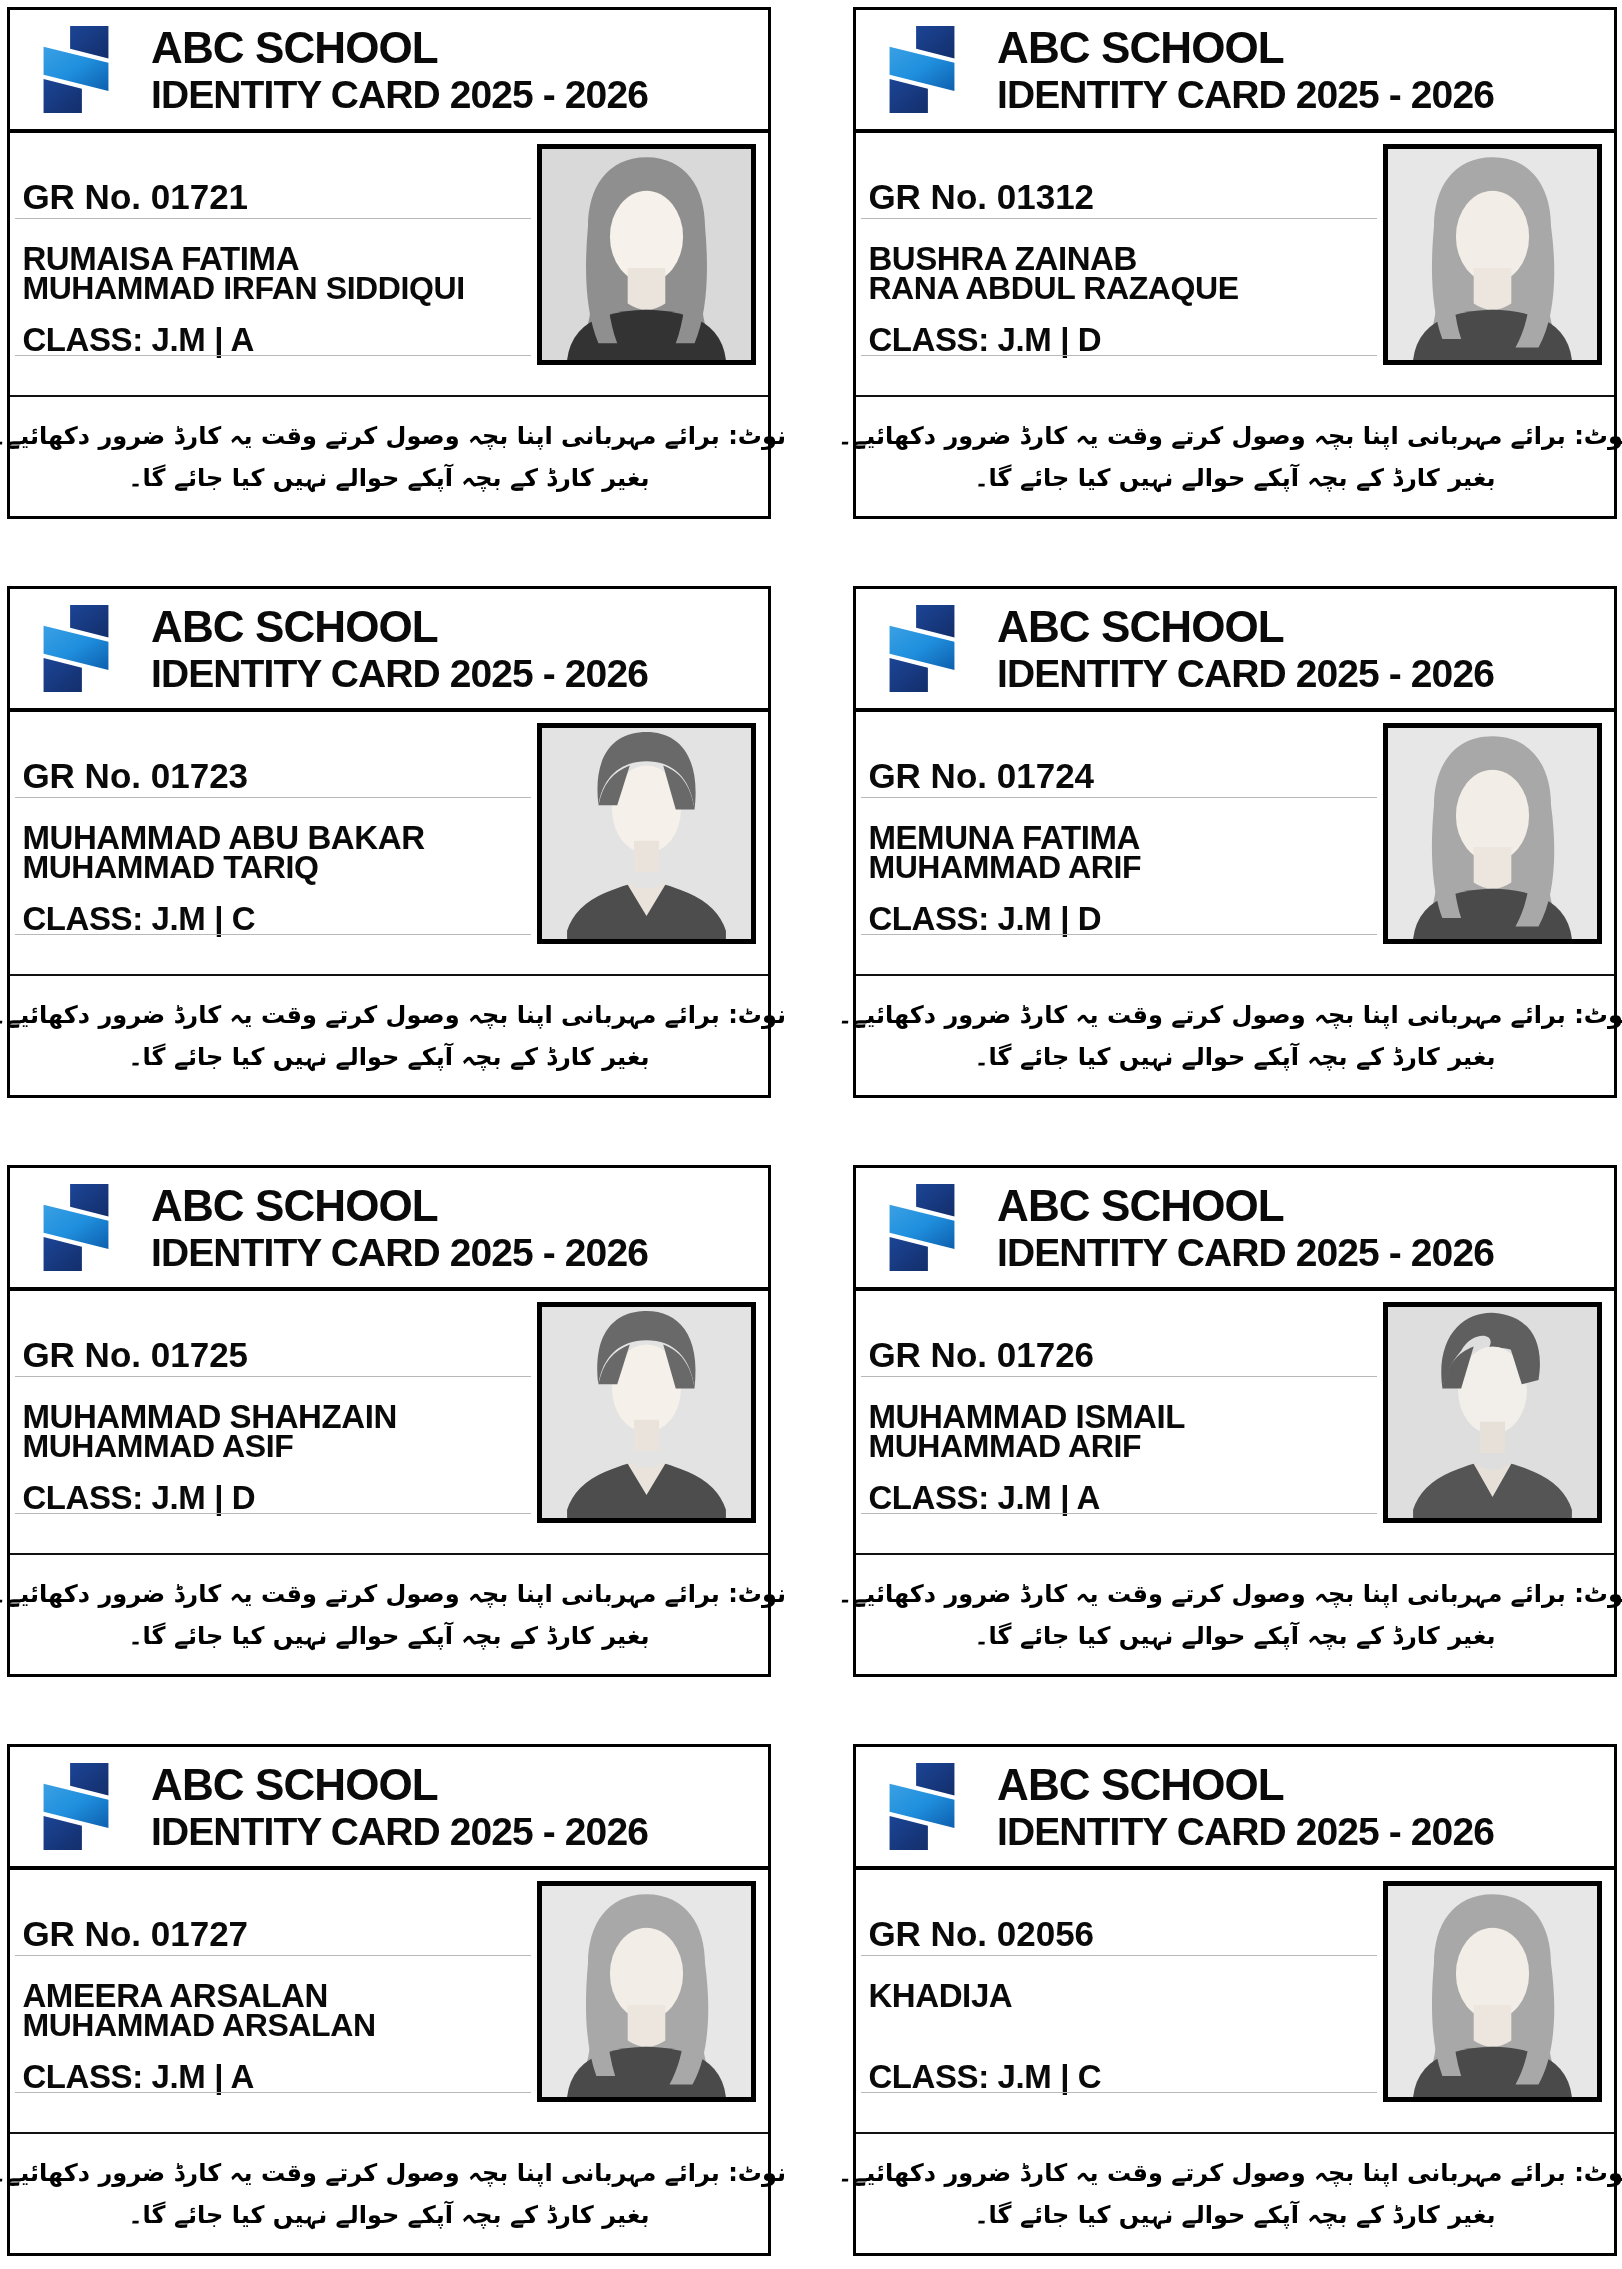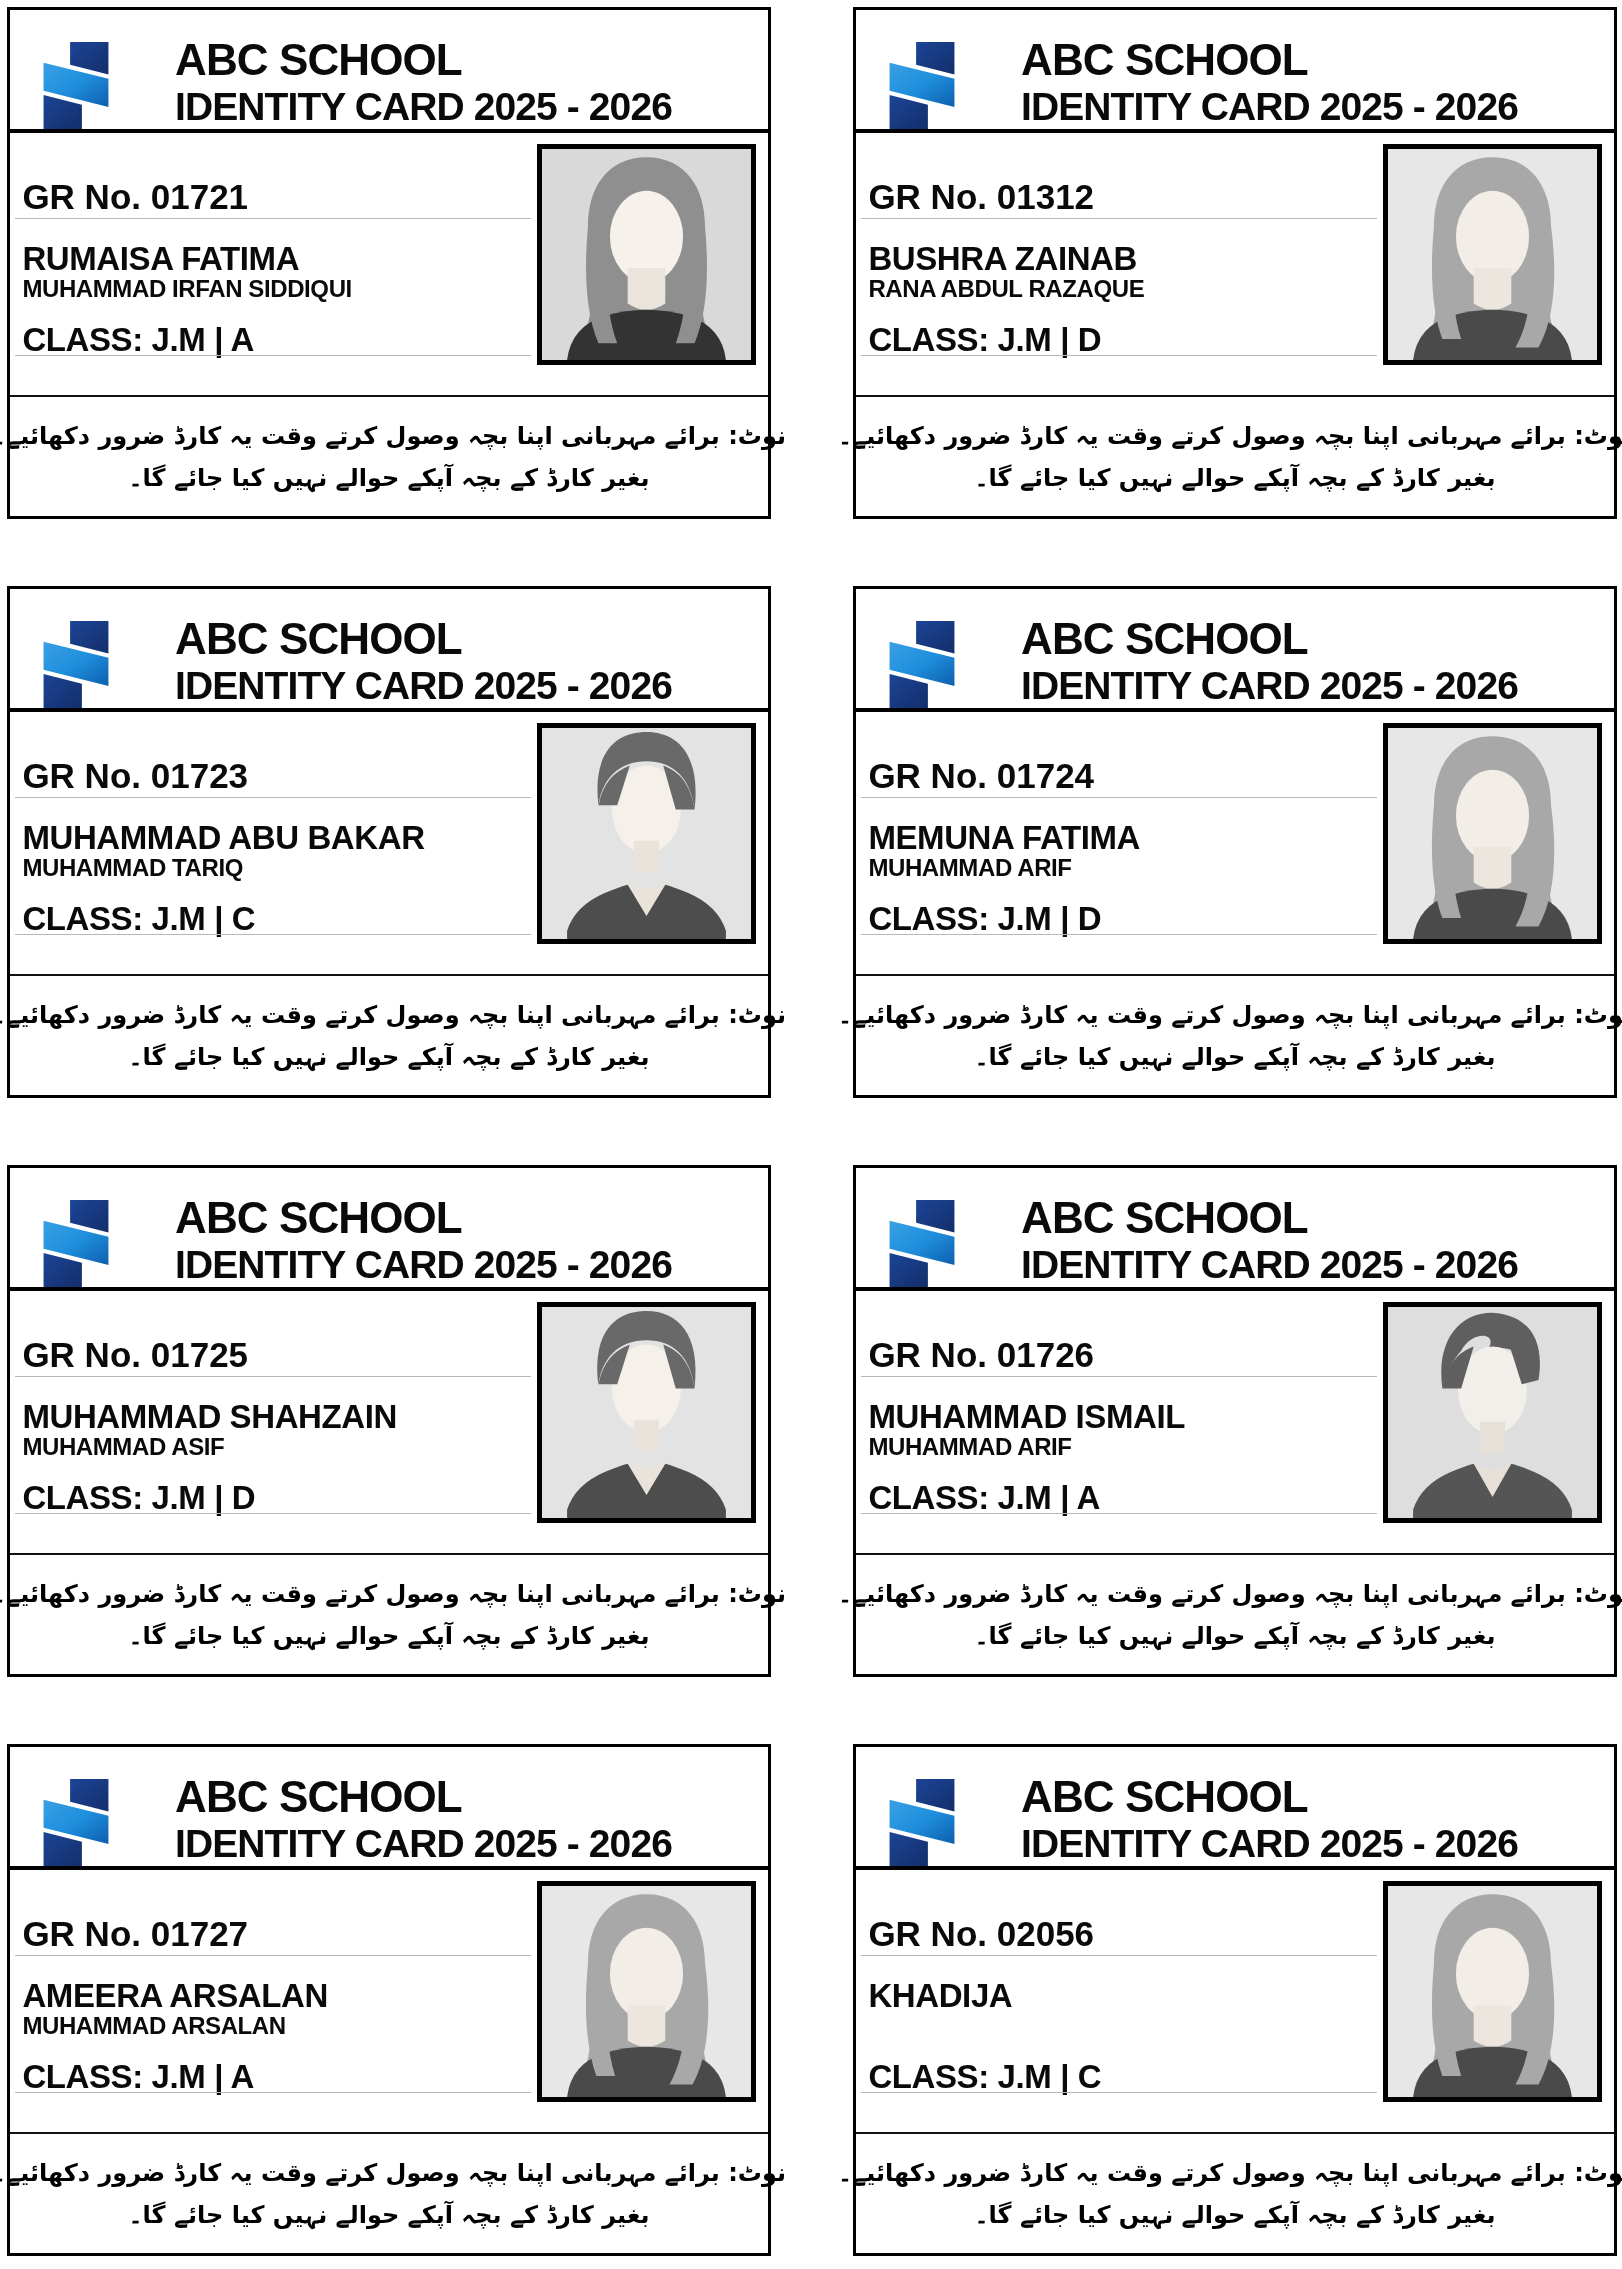--- a/index.html
+++ b/index.html
@@ -3,32 +3,32 @@
 <meta charset="utf-8">
 <style>
   html,body{margin:0;padding:0;background:#ffffff;}
   .sheet{position:relative;width:1623px;height:2270px;background:#ffffff;overflow:hidden;
          font-family:"Liberation Sans",sans-serif;color:#0a0a0a;}
   .grid{display:grid;grid-template-columns:764px 764px;grid-auto-rows:512px;
         column-gap:82px;row-gap:67px;padding:7px 0 0 7px;}
   .card{box-sizing:border-box;width:764px;height:512px;border:3.5px solid #000;
         background:#fff;display:flex;flex-direction:column;}
   .card-header{box-sizing:border-box;height:123px;border-bottom:4.4px solid #000;
-        display:flex;align-items:flex-end;gap:24px;}
+        display:flex;align-items:center;}
   .logo{width:82px;height:87px;margin-left:25px;flex:0 0 auto;}
   .titles{margin-left:34px;display:flex;flex-direction:column;justify-content:center;}
   .school-name{font-size:44px;font-weight:bold;letter-spacing:-0.9px;line-height:50px;white-space:nowrap;}
   .card-title{font-size:39px;font-weight:bold;letter-spacing:-0.9px;line-height:44px;white-space:nowrap;}
   .card-body{position:relative;flex:1;border-radius:20px;}
   .gr-line{position:absolute;left:12.4px;top:44px;font-size:35px;font-weight:bold;line-height:39px;white-space:nowrap;}
   .rule{position:absolute;left:5.3px;width:516px;border-top:1.8px solid #b8b8b8;height:0;}
   .rule-1{top:85px;}
   .rule-2{top:222px;}
   .student-name{position:absolute;left:12.4px;top:92px;font-size:33px;font-weight:bold;letter-spacing:-0.4px;line-height:35px;white-space:nowrap;margin-top:16px;}
-  .father-name{position:absolute;left:12.4px;top:138px;font-size:24px;font-weight:bold;letter-spacing:-0.4px;line-height:35px;white-space:nowrap;}
+  .father-name{position:absolute;left:12.4px;top:138px;font-size:32px;font-weight:bold;letter-spacing:-0.4px;line-height:35px;white-space:nowrap;}
   .class-line{position:absolute;left:12.4px;top:174px;font-size:33px;font-weight:bold;letter-spacing:-0.4px;line-height:35px;white-space:nowrap;margin-top:15px;}
   .photo{position:absolute;top:10.6px;right:12.4px;width:209px;height:211px;border:5.3px solid #000;
          background:#e2e2e2;overflow:hidden;}
   .avatar{width:100%;height:100%;display:block;}
   .card-note{box-sizing:border-box;height:121px;border-top:2.7px solid #111;
          display:flex;flex-direction:column;justify-content:center;align-items:center;
          padding:3.5px 17.7px;gap:14px;}
   .urdu{direction:rtl;font-family:"DejaVu Sans","Liberation Sans",sans-serif;
         font-size:24px;font-weight:bold;color:#000;text-align:center;line-height:28px;white-space:nowrap;}
   .defs{position:absolute;width:0;height:0;overflow:hidden;}

